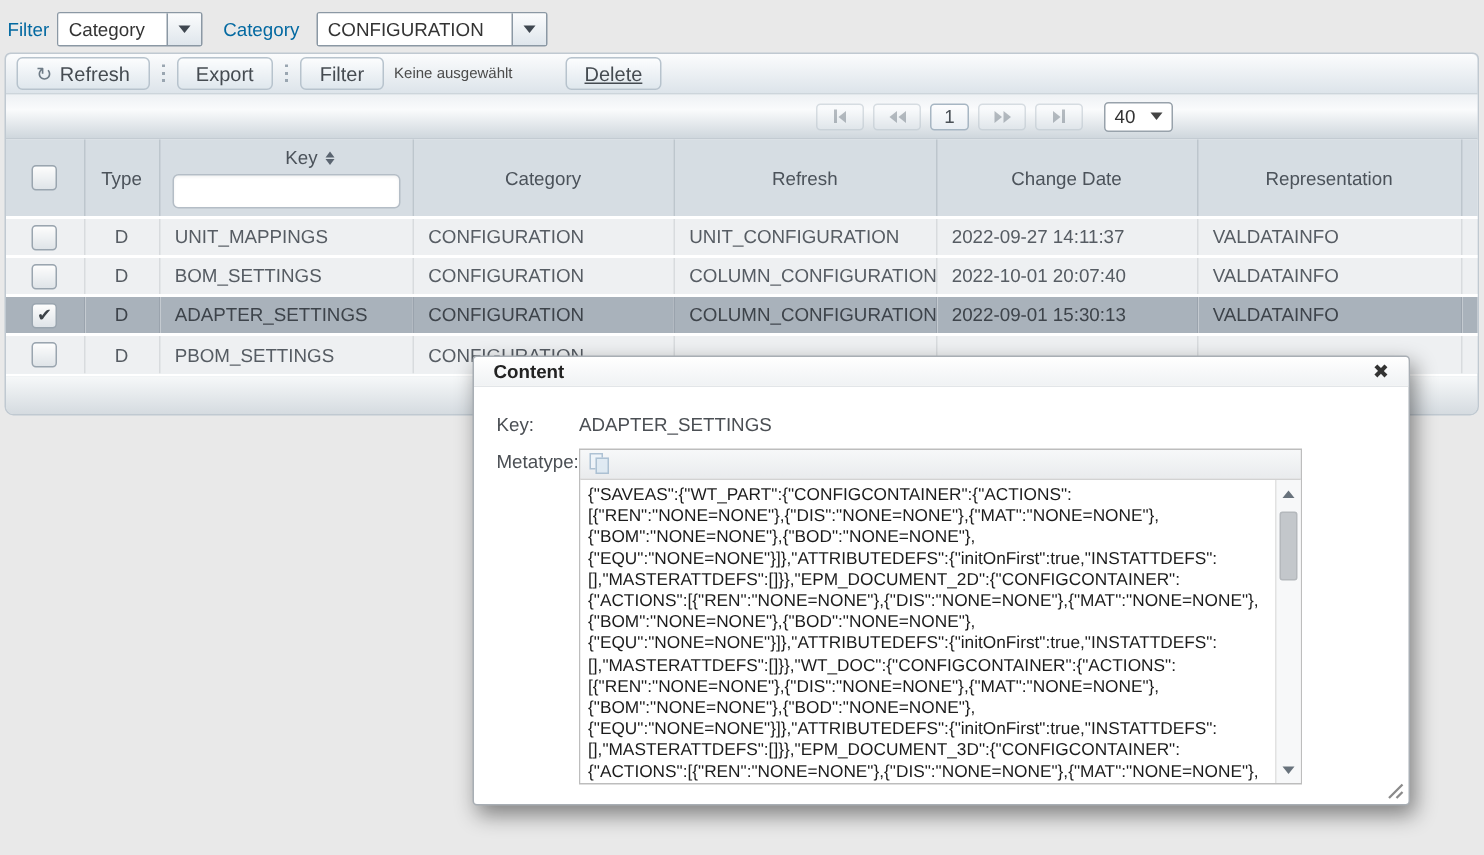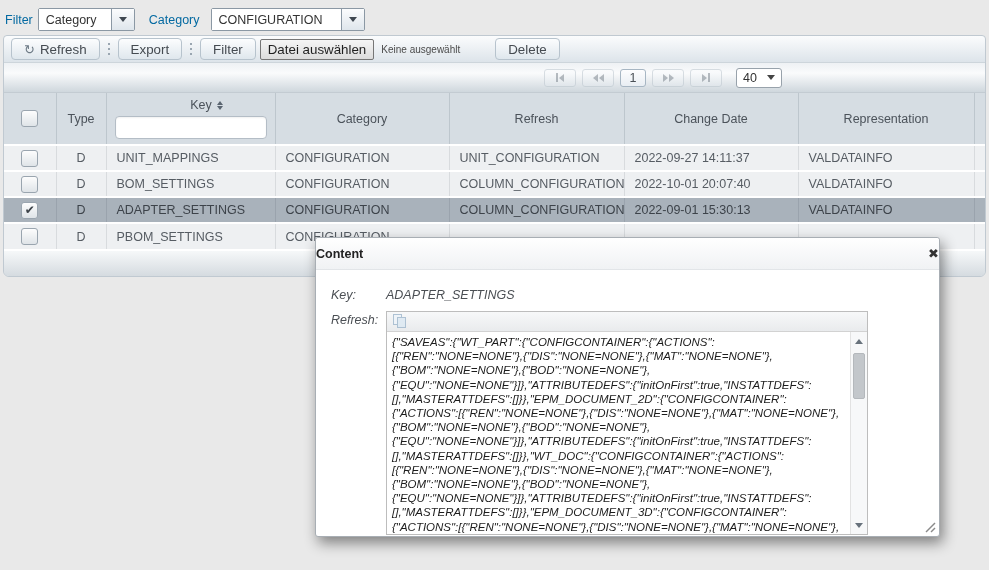--- a/index.html
+++ b/index.html
@@ -29,21 +29,21 @@
              background:linear-gradient(#fbfcfd,#dde4ea); border-bottom:1px solid #cdd5db; border-radius:4px 4px 0 0; position:relative; }
   .btn { display:inline-flex; align-items:center; justify-content:center; gap:5px; height:22px; padding:0 12px;
          background:linear-gradient(#fcfdfe,#dfe7ed); border:1px solid #b7c3cd; border-radius:4px;
          color:#454b51; cursor:pointer; white-space:nowrap; }
   .btn .ic-refresh { font-size:13px; color:#6e7b86; line-height:1; }
   .gripper { width:2px; height:13px; margin:0 8px;
              background-image:repeating-linear-gradient(#9aa6b1 0 2px, transparent 2px 5px); }
   .file-btn { height:21px; margin-left:4px; padding:0 7px; background:linear-gradient(#f5f5f5,#dcdcdc);
               border:1px solid #767676; border-radius:2px; color:#1f1f1f; display:inline-flex; align-items:center; cursor:pointer; }
   .file-status { margin-left:7px; color:#4b4b4b; font-size:10px; }
-  .delete-btn { margin-left:35px; }
+  .delete-btn { margin-left:35px;text-decoration:underline; }
 
   
   .pager { height:30px; display:flex; align-items:center;
            background:linear-gradient(180deg,#eef1f4 0%,#fafbfc 35%,#cfd7dd 100%); border-bottom:1px solid #c3cbd2; }
   .pager-group { display:flex; align-items:center; gap:6px; margin-left:540px; }
   .pg-btn { width:32px; height:18px; border:1px solid #bcc6ce; border-radius:3px;
             background:linear-gradient(#fcfdfe,#e3e9ee); display:flex; align-items:center; justify-content:center; gap:1px; cursor:pointer; }
   .pg-btn.disabled { opacity:.55; }
   .pg-btn.active { width:26px; background:linear-gradient(#fdfdfe,#e9eef3); border-color:#a7b6c3; color:#4a5056; opacity:1; }
   .tl { width:0; height:0; border:4px solid transparent; border-left:none; border-right:5px solid #7e8891; }
@@ -73,25 +73,25 @@
   td.ctr, th.ctr { text-align:center; padding:0; }
   tr.selected td { background:#a9b2bb; color:#3d434a; border-left-color:#9aa3ad; }
   .cb { width:17px; height:17px; margin:0 auto; border:1px solid #9aa5af; border-radius:3px;
         background:linear-gradient(#fdfdfd,#dfe4e8); display:flex; align-items:center; justify-content:center; cursor:pointer; }
   .cb .ck { font-size:12px; font-weight:bold; color:#3c4248; line-height:1; }
   .tfooter { height:27px; background:linear-gradient(#f6f8f9,#d5dbe0); border-top:2px solid #fff; border-radius:0 0 5px 5px; }
 
   
   .dialog { position:absolute; left:315px; top:237px; width:625px; height:300px; background:#fff;
             border:1px solid #a8aeb4; border-radius:3px; box-shadow:3px 6px 14px rgba(0,0,0,.45); z-index:10; }
-  .dlg-title { height:32px; display:flex; align-items:center; justify-content:space-between; padding:0 0;
+  .dlg-title { height:20px; display:flex; align-items:center; justify-content:space-between; padding:0 13px;
                background:linear-gradient(#ffffff,#f0f2f4); border-bottom:1px solid #e2e5e8; border-radius:3px 3px 0 0; }
   .dlg-title .ttl { font-weight:bold; color:#222; font-size:12.5px; }
   .dlg-close { color:#333; font-size:13px; font-weight:bold; cursor:pointer; line-height:1; }
-  .dlg-body { padding:16px 15px 0 15px;font-style:italic; }
+  .dlg-body { padding:16px 15px 0 15px; }
   .form-row { display:flex; margin-bottom:9px; }
   .form-label { width:55px; color:#4b4f54; padding-top:2px; flex:none; }
   .form-value { color:#4b4f54; padding-top:2px; }
   .content-panel { width:482px; height:224px; border:1px solid #bdbdbd; background:#fff; }
   .cp-strip { height:20px; background:linear-gradient(#f7f8f9,#e9ebed); border-bottom:1px solid #d2d2d2;
               display:flex; align-items:center; padding-left:6px; }
   .copy-ic { position:relative; width:14px; height:15px; opacity:.8; cursor:pointer; }
   .copy-ic i { position:absolute; width:9px; height:11px; background:#eef4fa; border:1px solid #9db6cc; }
   .copy-ic i.back { left:0; top:0; }
   .copy-ic i.front { left:4px; top:3px; background:#dce9f3; }
@@ -133,21 +133,20 @@
 
   <div class="toolbar">
     <button class="btn">
       <span class="ic-refresh">↻</span>
       <span>Refresh</span>
     </button>
     <span class="gripper"></span>
     <button class="btn">Export</button>
     <span class="gripper"></span>
     <button class="btn">Filter</button>
-    <button class="file-btn">Datei auswählen</button>
     <span class="file-status">Keine ausgewählt</span>
     <button class="btn delete-btn">Delete</button>
   </div>
 
   <div class="pager">
     <div class="pager-group">
       <div class="pg-btn disabled">
         <span class="vbar"></span>
           <span class="tl"></span>
       </div>
@@ -265,21 +264,21 @@
   <div class="dlg-title">
     <span class="ttl">Content</span>
     <span class="dlg-close">✖</span>
   </div>
   <div class="dlg-body">
     <div class="form-row">
       <span class="form-label">Key:</span>
       <span class="form-value">ADAPTER_SETTINGS</span>
     </div>
     <div class="form-row">
-      <span class="form-label">Refresh:</span>
+      <span class="form-label">Metatype:</span>
       <div class="content-panel">
         <div class="cp-strip">
           <span class="copy-ic">
               <i class="back"></i>
               <i class="front"></i>
             </span>
         </div>
         <div class="cp-text-wrap">
           <div class="json-text">{"SAVEAS":{"WT_PART":{"CONFIGCONTAINER":{"ACTIONS":
 [{"REN":"NONE=NONE"},{"DIS":"NONE=NONE"},{"MAT":"NONE=NONE"},

